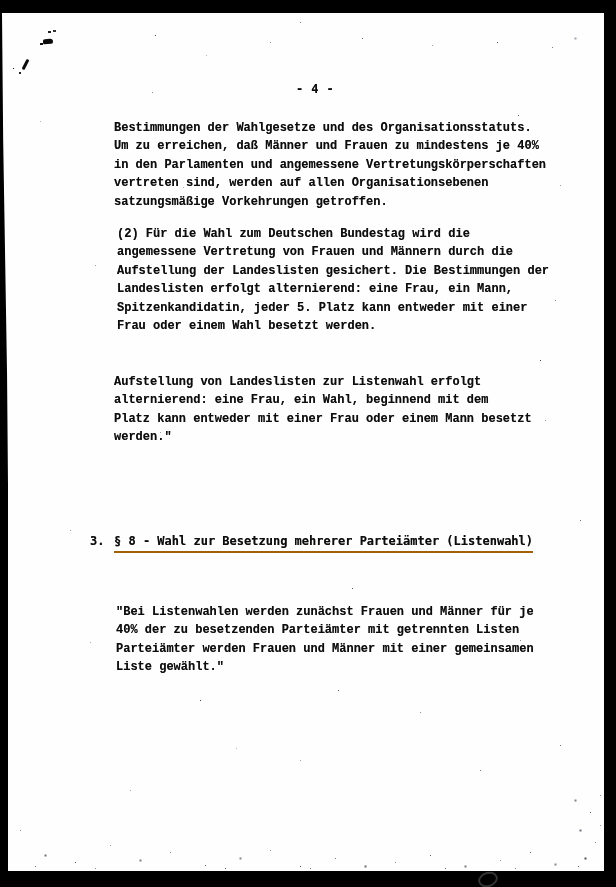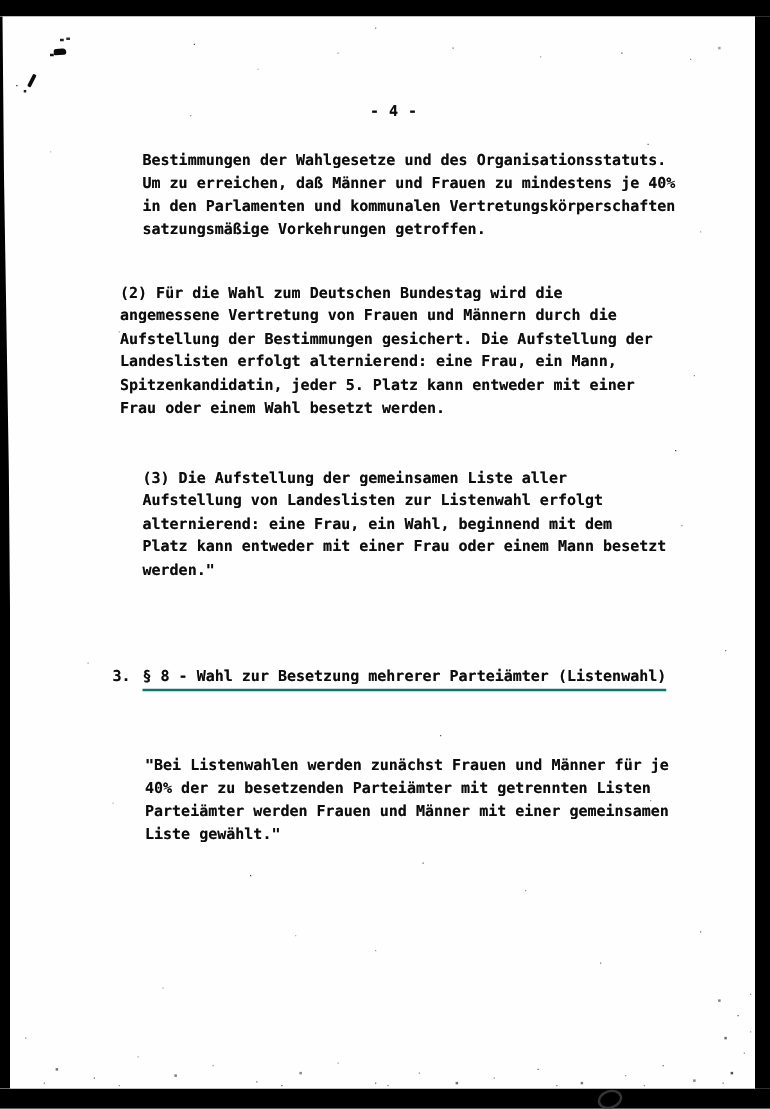--- a/index.html
+++ b/index.html
@@ -19,30 +19,30 @@
   .bar { position: absolute; background: #000; }
   #bar-top    { left: 0; top: 0; width: 616px; height: 13px; }
   #bar-bottom { left: 0; top: 871px; width: 616px; height: 16px; }
   #bar-right  { left: 604px; top: 13px; width: 12px; height: 858px; }
   #bar-left   {
     left: 0; top: 13px; width: 8px; height: 858px;
     clip-path: polygon(0 0, 25% 0, 40% 15%, 88% 42%, 100% 55%, 100% 100%, 0 100%);
   }
   
   .block { position: absolute; line-height: 18.4px; }
-  .line { white-space: pre; }
+  .line { white-space: pre; font-family: Liberation Mono, monospace; }
   #page-number { left: 296px; top: 80px; letter-spacing: 0.4px; }
   #para-1 { left: 114px; top: 119px; }
-  #para-2 { left: 96px; top: 225px; }
+  #para-2 { left: 117px; top: 225px; }
   #para-3 { left: 114px; top: 373px; }
   #section-row { left: 90px; top: 532px; }
   #section-number { display: inline-block; width: 24px; }
   #section-heading {
     display: inline-block;
-    border-bottom: 2px solid #0f766e;
+    border-bottom: 2px solid #a16207;
     padding-bottom: 1px;
   }
   #section-intro { left: 121px; top: 568px; }
   #quote-para { left: 116px; top: 603px; }
   
   .artifact { position: absolute; }
   #ink-blob {
     left: 43px; top: 39px; width: 10px; height: 5px;
     background: #0a0a0a; border-radius: 2px 3px 2px 1px;
     transform: rotate(-4deg);
@@ -106,35 +106,35 @@
   <div id="ink-dots-top" class="artifact"></div>
   <div id="ink-slash" class="artifact"></div>
   <div id="ink-slash-dot" class="artifact"></div>
   <div id="bottom-smudge" class="artifact"></div>
 
   <div class="block" id="page-number">- 4 -</div>
 
   <div class="block" id="para-1">
       <div class="line">Bestimmungen der Wahlgesetze und des Organisationsstatuts.</div>
       <div class="line">Um zu erreichen, daß Männer und Frauen zu mindestens je 40%</div>
-      <div class="line">in den Parlamenten und kommunalen Vertretungskörperschaften</div>
+      <div class="line">in den Parlamenten und angemessene Vertretungskörperschaften</div>
+      <div class="line">vertreten sind, werden auf allen Organisationsebenen</div>
       <div class="line">satzungsmäßige Vorkehrungen getroffen.</div>
     </div>
 
   <div class="block" id="para-2">
       <div class="line">(2) Für die Wahl zum Deutschen Bundestag wird die</div>
       <div class="line">angemessene Vertretung von Frauen und Männern durch die</div>
-      <div class="line">Aufstellung der Bestimmungen gesichert. Die Aufstellung der</div>
+      <div class="line">Aufstellung der Landeslisten gesichert. Die Bestimmungen der</div>
       <div class="line">Landeslisten erfolgt alternierend: eine Frau, ein Mann,</div>
       <div class="line">Spitzenkandidatin, jeder 5. Platz kann entweder mit einer</div>
       <div class="line">Frau oder einem Wahl besetzt werden.</div>
     </div>
 
   <div class="block" id="para-3">
-      <div class="line">(3) Die Aufstellung der gemeinsamen Liste aller</div>
       <div class="line">Aufstellung von Landeslisten zur Listenwahl erfolgt</div>
       <div class="line">alternierend: eine Frau, ein Wahl, beginnend mit dem</div>
       <div class="line">Platz kann entweder mit einer Frau oder einem Mann besetzt</div>
       <div class="line">werden."</div>
     </div>
 
   <div class="block" id="section-row">
     <span id="section-number">3.</span><span id="section-heading">§ 8 - Wahl zur Besetzung mehrerer Parteiämter (Listenwahl)</span>
   </div>
 

